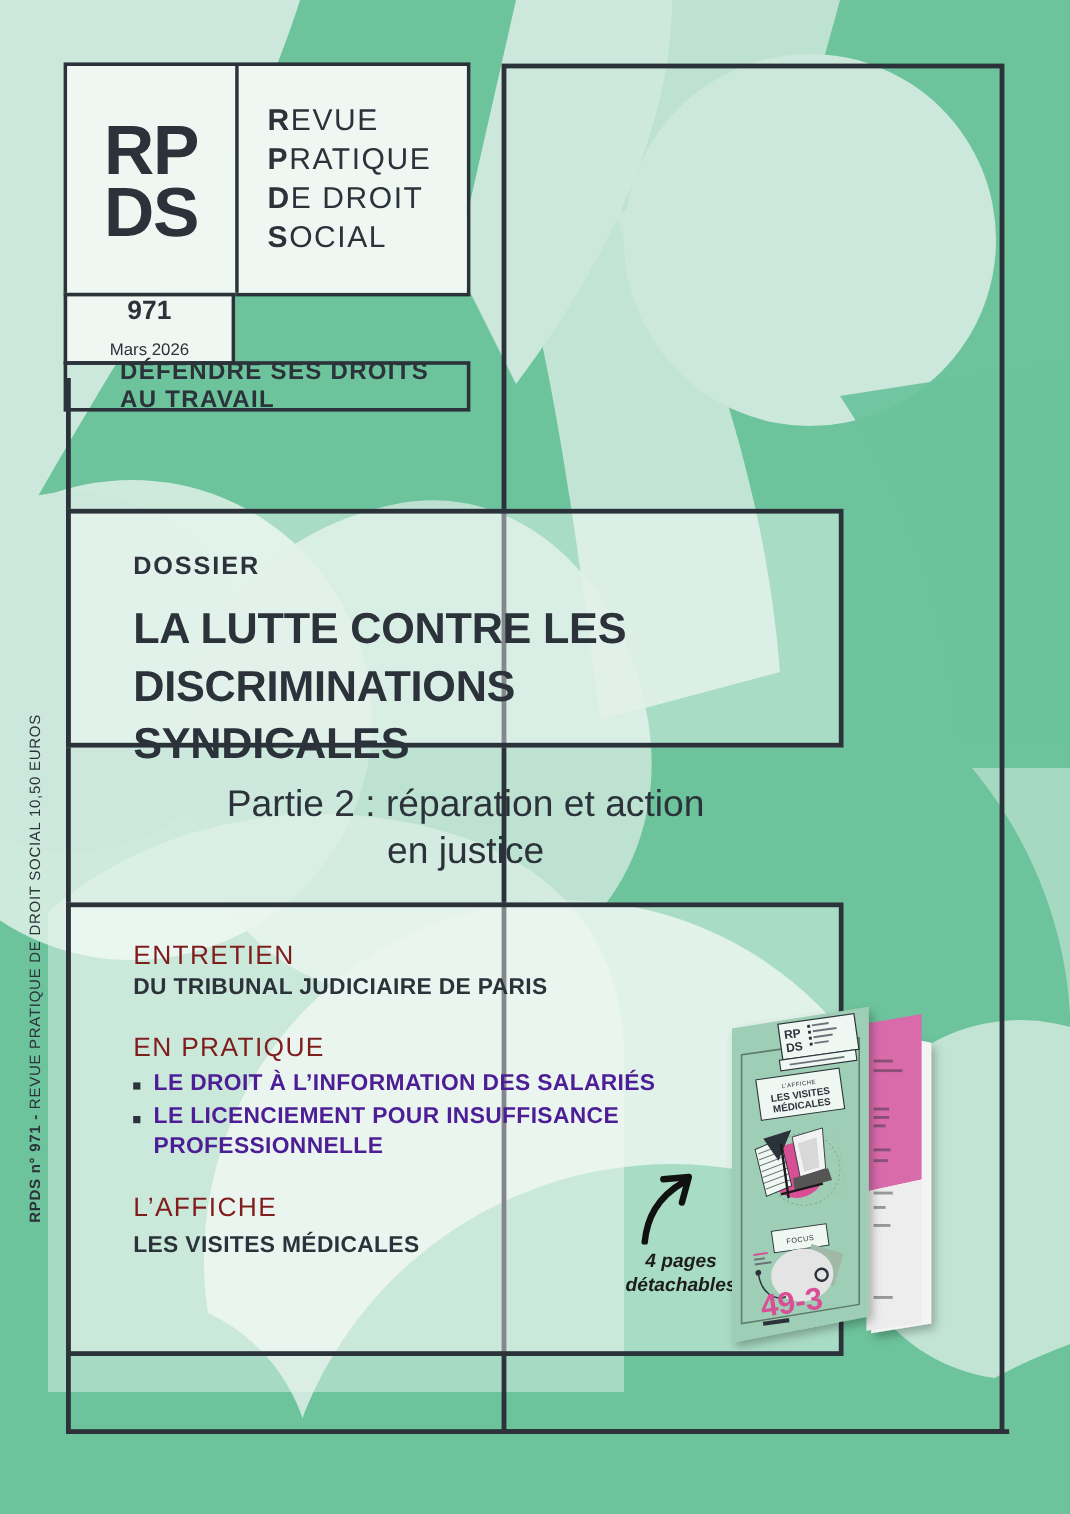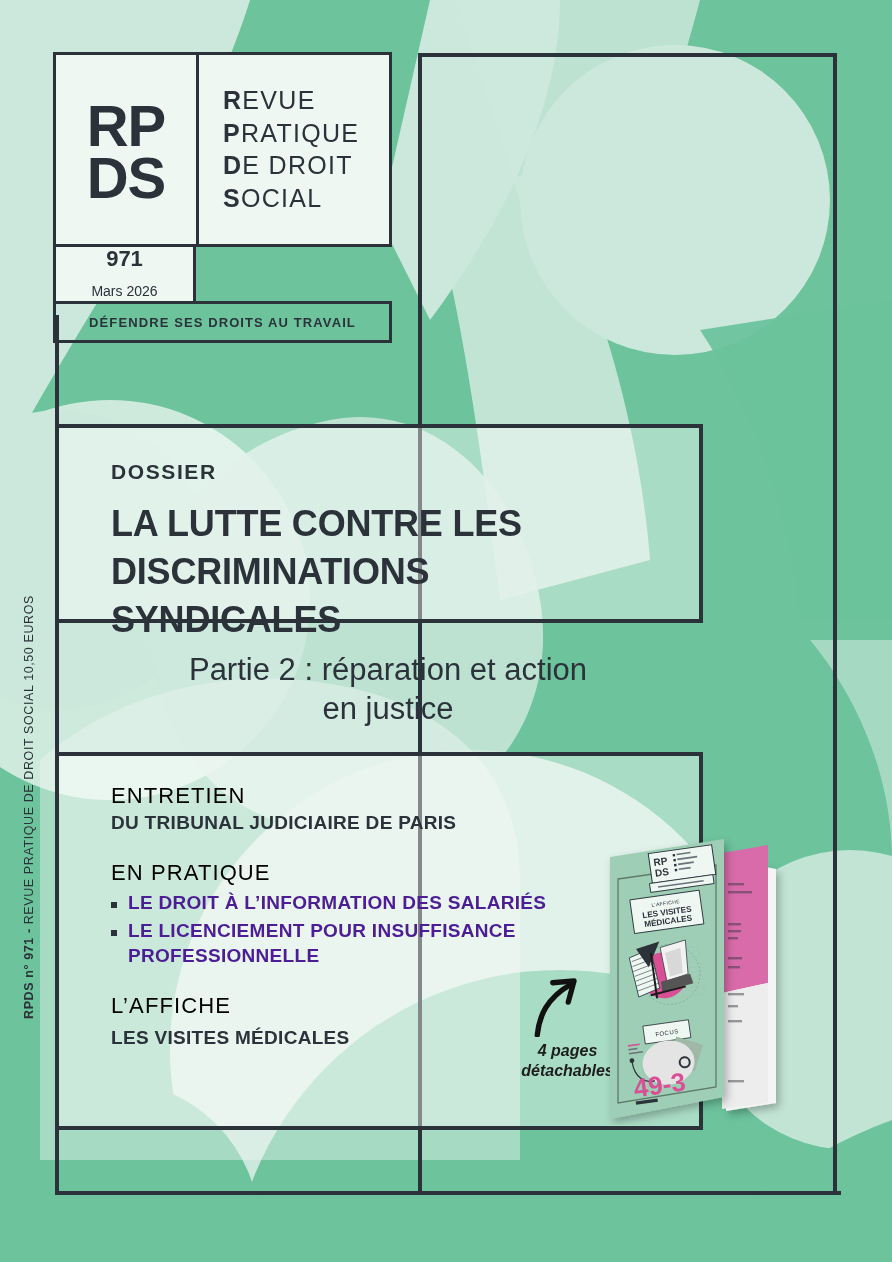--- a/index.html
+++ b/index.html
@@ -105,22 +105,22 @@
     font-size: 14px; color: #2b323a; line-height: 1.3;
   }
   .mh-tag {
     position: absolute;
     left: 0; top: 249px;
     width: 339px; height: 42px;
     border: 3px solid #2b323a;
     display: flex; align-items: center; justify-content: center;
   }
   .mh-tag span {
-    font-size: 13px; font-weight: 700;
-    letter-spacing: 1.1px; color: #2b323a;
+    font-size: 20px; font-weight: 700;
+    letter-spacing: 1.1px; color: #2b323a; margin-left: 44px;
   }
 
   
   .dossier-box {
     position: absolute;
     left: 55px; top: 424px;
     width: 648px; height: 199px;
     border: 4px solid #2b323a;
     background: rgba(255,255,255,0.42);
     z-index: 5;
@@ -152,21 +152,21 @@
     width: 648px; height: 378px;
     border: 4px solid #2b323a;
     background: rgba(255,255,255,0.42);
     z-index: 5;
     padding: 26px 30px 0 52px;
   }
   .sec { margin-bottom: 24px; }
   .sec:last-child { margin-bottom: 0; }
   .sec-title {
     font-size: 22px; font-weight: 500;
-    letter-spacing: 1.1px; color: #000000;
+    letter-spacing: 1.1px; color: #7f1d1d;
     line-height: 1.25;
   }
   .sec-line {
     font-size: 19px; font-weight: 800;
     letter-spacing: 0.3px; color: #2b323a;
     line-height: 1.33;
   }
   .bullets { margin-top: 4px; }
   .bullet {
     font-size: 19px; font-weight: 800;

